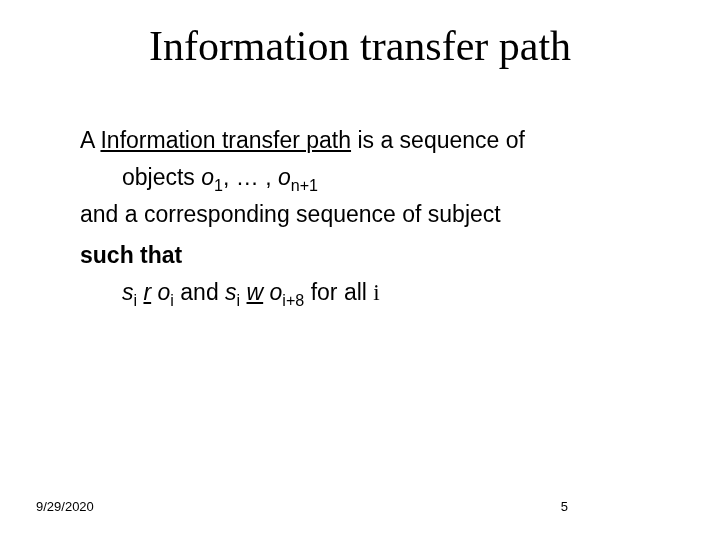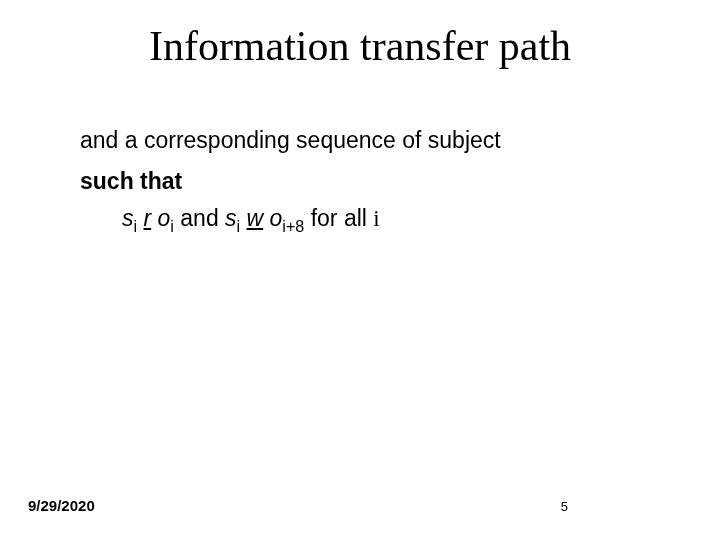--- a/index.html
+++ b/index.html
@@ -41,43 +41,48 @@
   .body p { margin: 0 0 6px 0; }
   .indent { padding-left: 42px; }
   .term { text-decoration: underline; }
   .ital { font-style: italic; }
   sub { font-size: 0.7em; vertical-align: sub; line-height: 0; }
   .mathline { margin-top: 14px; padding-left: 42px; font-size: 23px; }
   .u { text-decoration: underline; }
   .footer-date {
     position: absolute;
     bottom: 26px;
-    left: 28px;
-    font-size: 15px;
+    left: 36px;
+    font-size: 13px;
     color: #000;
-    font-weight: bold;
   }
   .footer-num {
     position: absolute;
     bottom: 26px;
     right: 44px;
     font-size: 13px;
     color: #000;
   }
 </style>
 </head>
 <body>
 
 <div class="slide">
 
   <div class="title">Information transfer path</div>
 
   <div class="body">
 
+    <p>
+      <span>A </span><span class="term">Information transfer path</span><span> is a sequence of</span>
+    </p>
 
+    <p class="indent">
+      <span>objects    </span><span class="ital">o</span><sub>1</sub><span>, … , </span><span class="ital">o</span><sub>n+1</sub>
+    </p>
 
     <p>and a corresponding sequence of subject</p>
 
 
     <p style="margin-top:10px;font-weight:bold;">such that</p>
 
     <p class="mathline">
       <span class="ital">s</span><sub>i</sub><span> </span><span class="ital u">r</span><span> </span><span class="ital">o</span><sub>i</sub><span>   and   </span><span class="ital">s</span><sub>i</sub><span> </span><span class="ital u">w</span><span> </span><span class="ital">o</span><sub>i+8</sub><span>  for all </span><span style="font-family:'Comic Sans MS',cursive;">i</span>
     </p>
 

